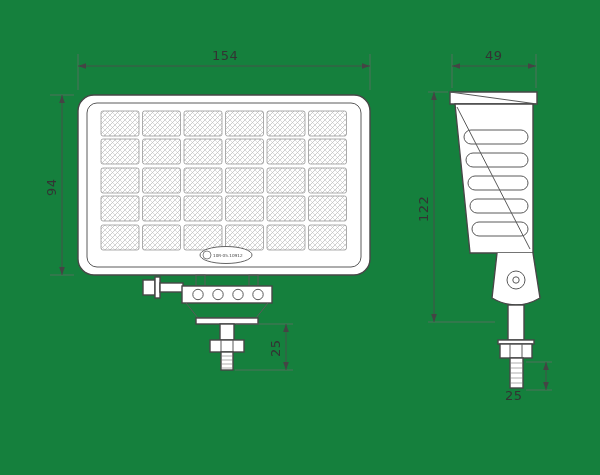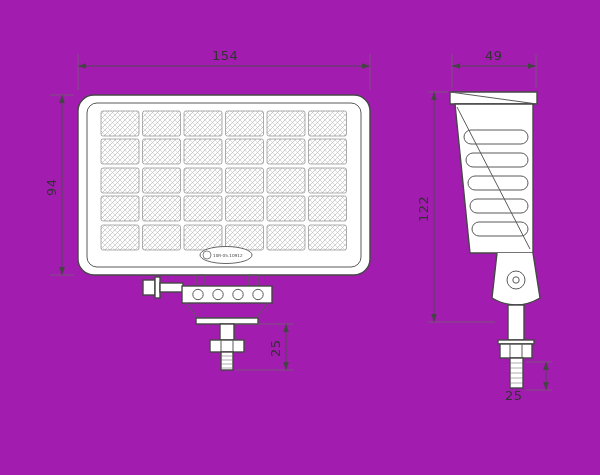--- a/index.html
+++ b/index.html
@@ -1,16 +1,16 @@
 <!DOCTYPE html>
 <html><head>
 <meta charset="utf-8">
 <style>
   html,body{margin:0;padding:0;background:#fff;}
-  #canvas{position:relative;width:600px;height:475px;background:#a21caf;overflow:hidden;
+  #canvas{position:relative;width:600px;height:475px;background:#15803d;overflow:hidden;
           font-family:"DejaVu Sans", sans-serif;}
   svg{display:block;}
   .body-line{stroke:#474747;stroke-width:1.4;fill:#ffffff;}
   .thin-line{stroke:#5a5a5a;stroke-width:1;fill:none;}
   .dim-line{stroke:#4c4c4c;stroke-width:0.9;fill:none;}
   .ext-line{stroke:#6a6a6a;stroke-width:0.7;fill:none;}
   .cell{fill:url(#hatch);stroke:#8a8a8a;stroke-width:0.7;}
   .dim-text{font-size:13px;fill:#333;letter-spacing:0.5px;}
   .watermark-text{font-size:14px;fill:#c6c6c6;font-weight:bold;}
   .badge-text{font-size:4.2px;fill:#444;}

